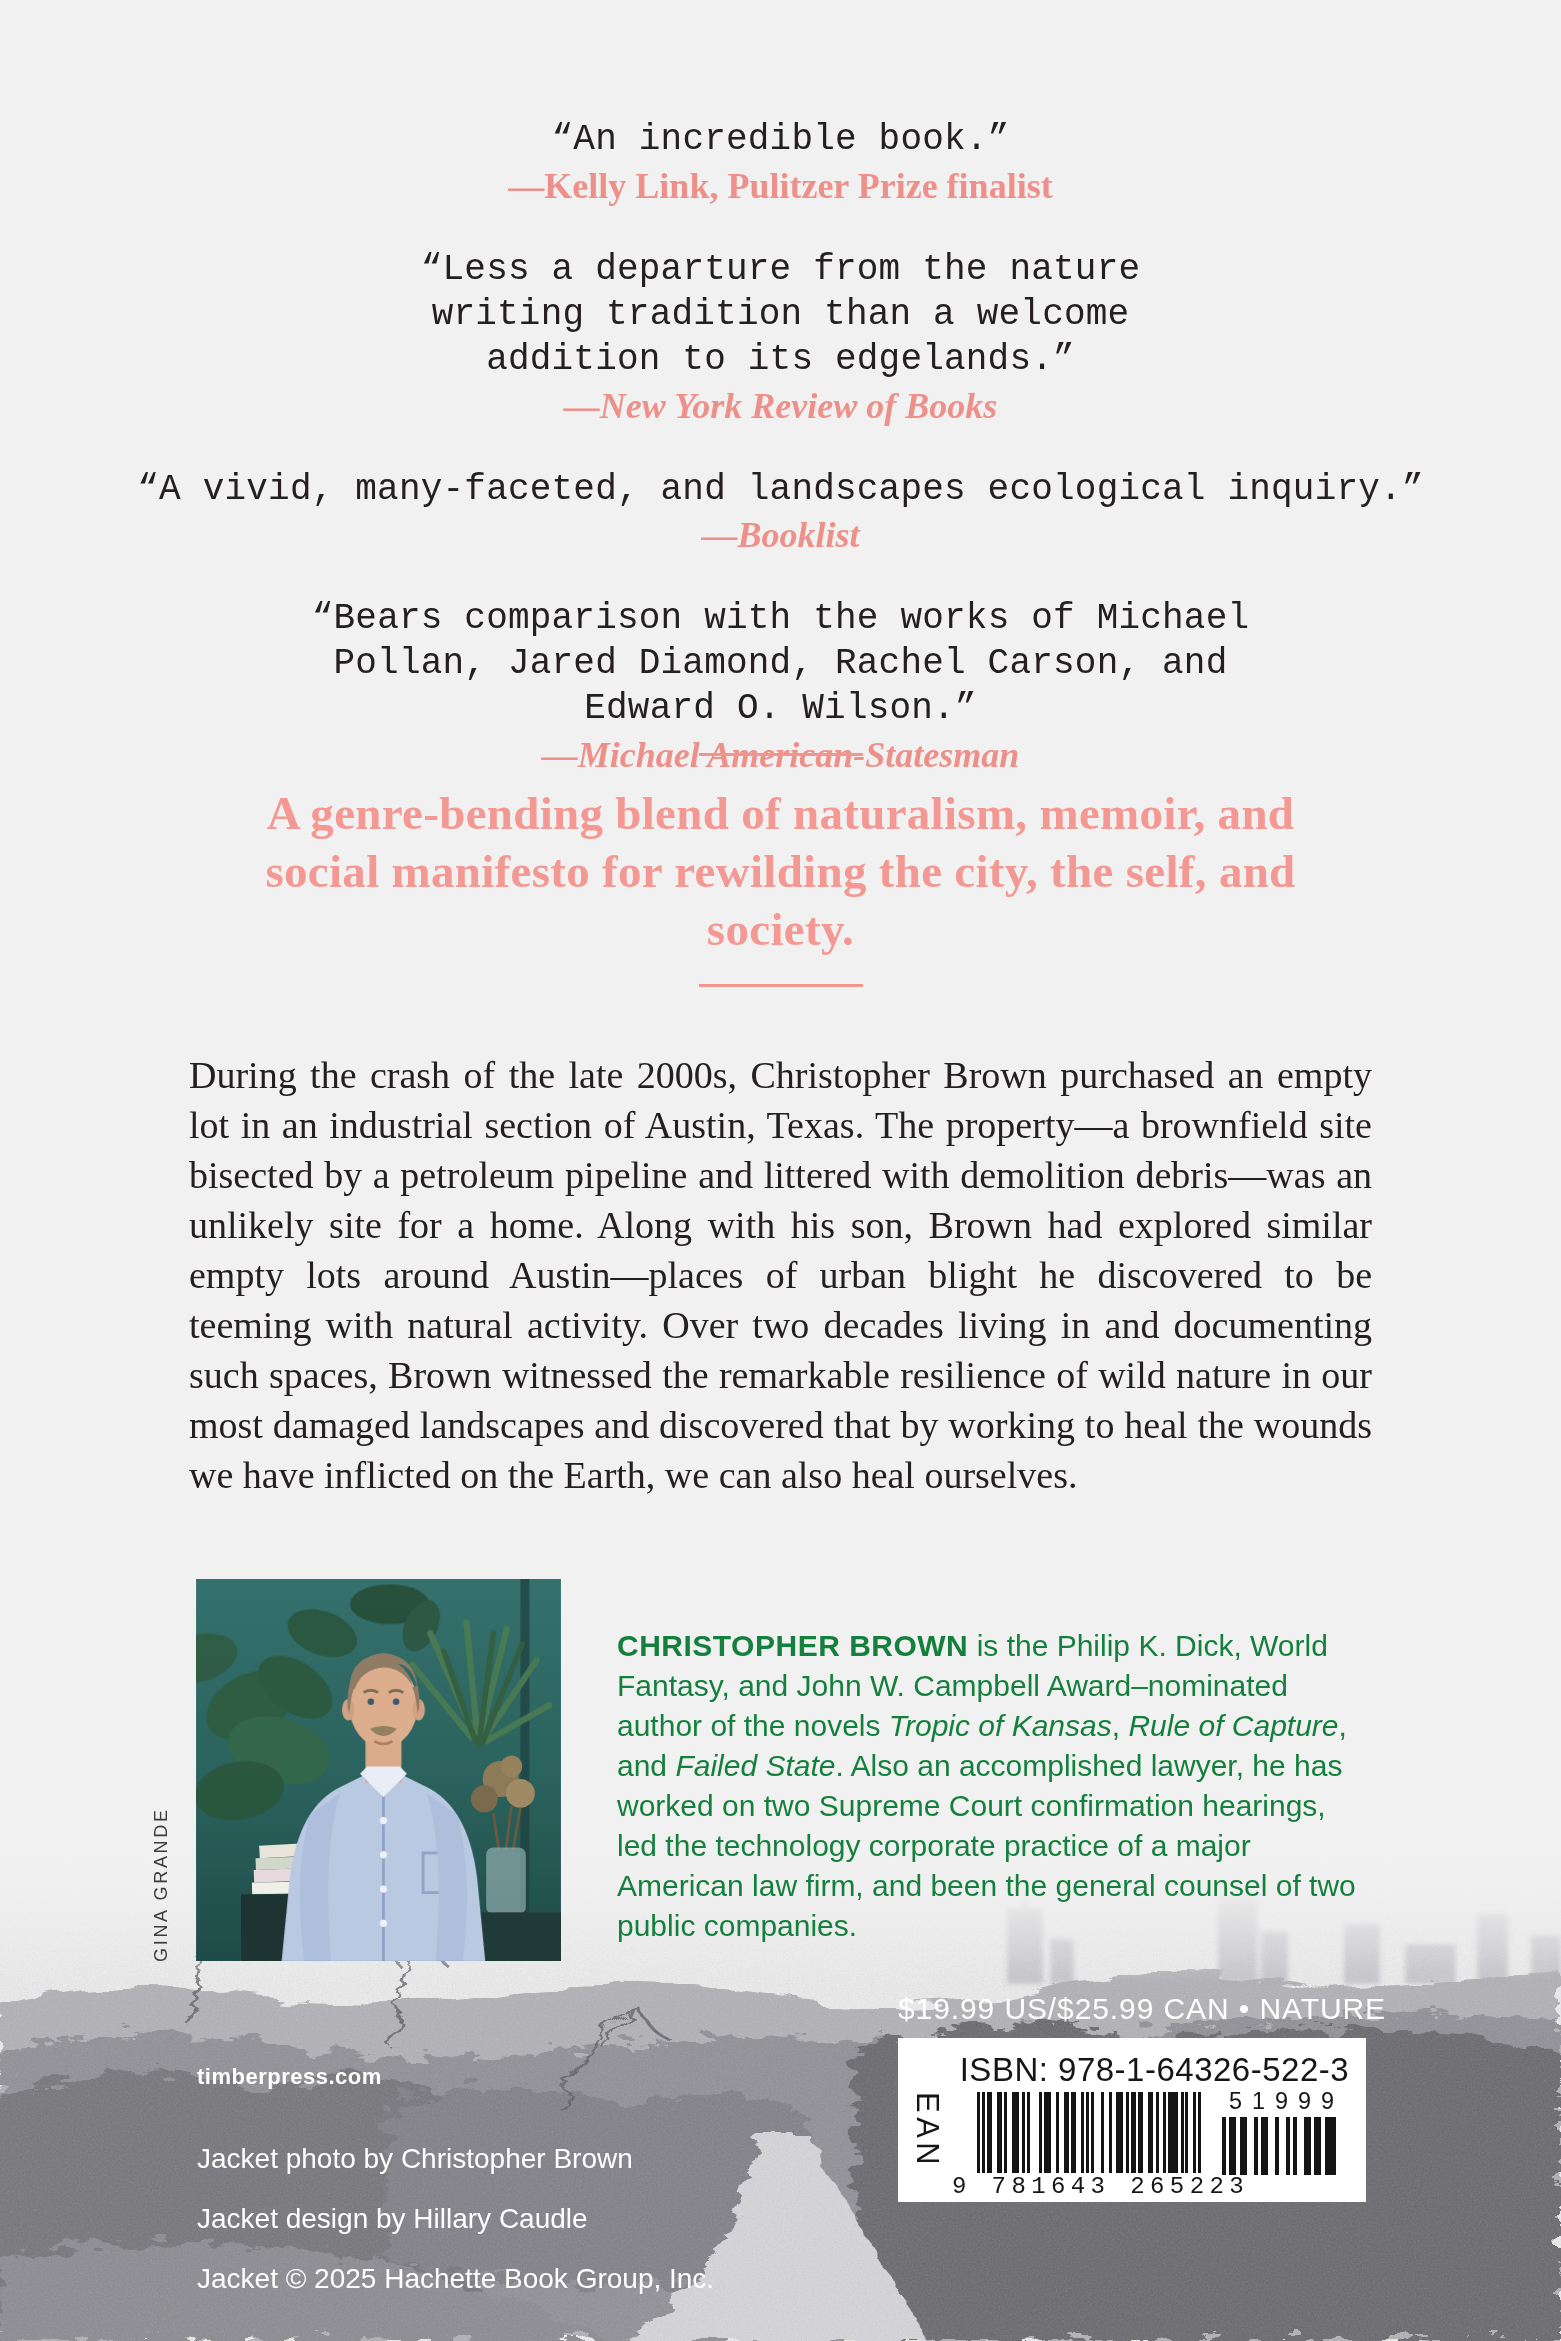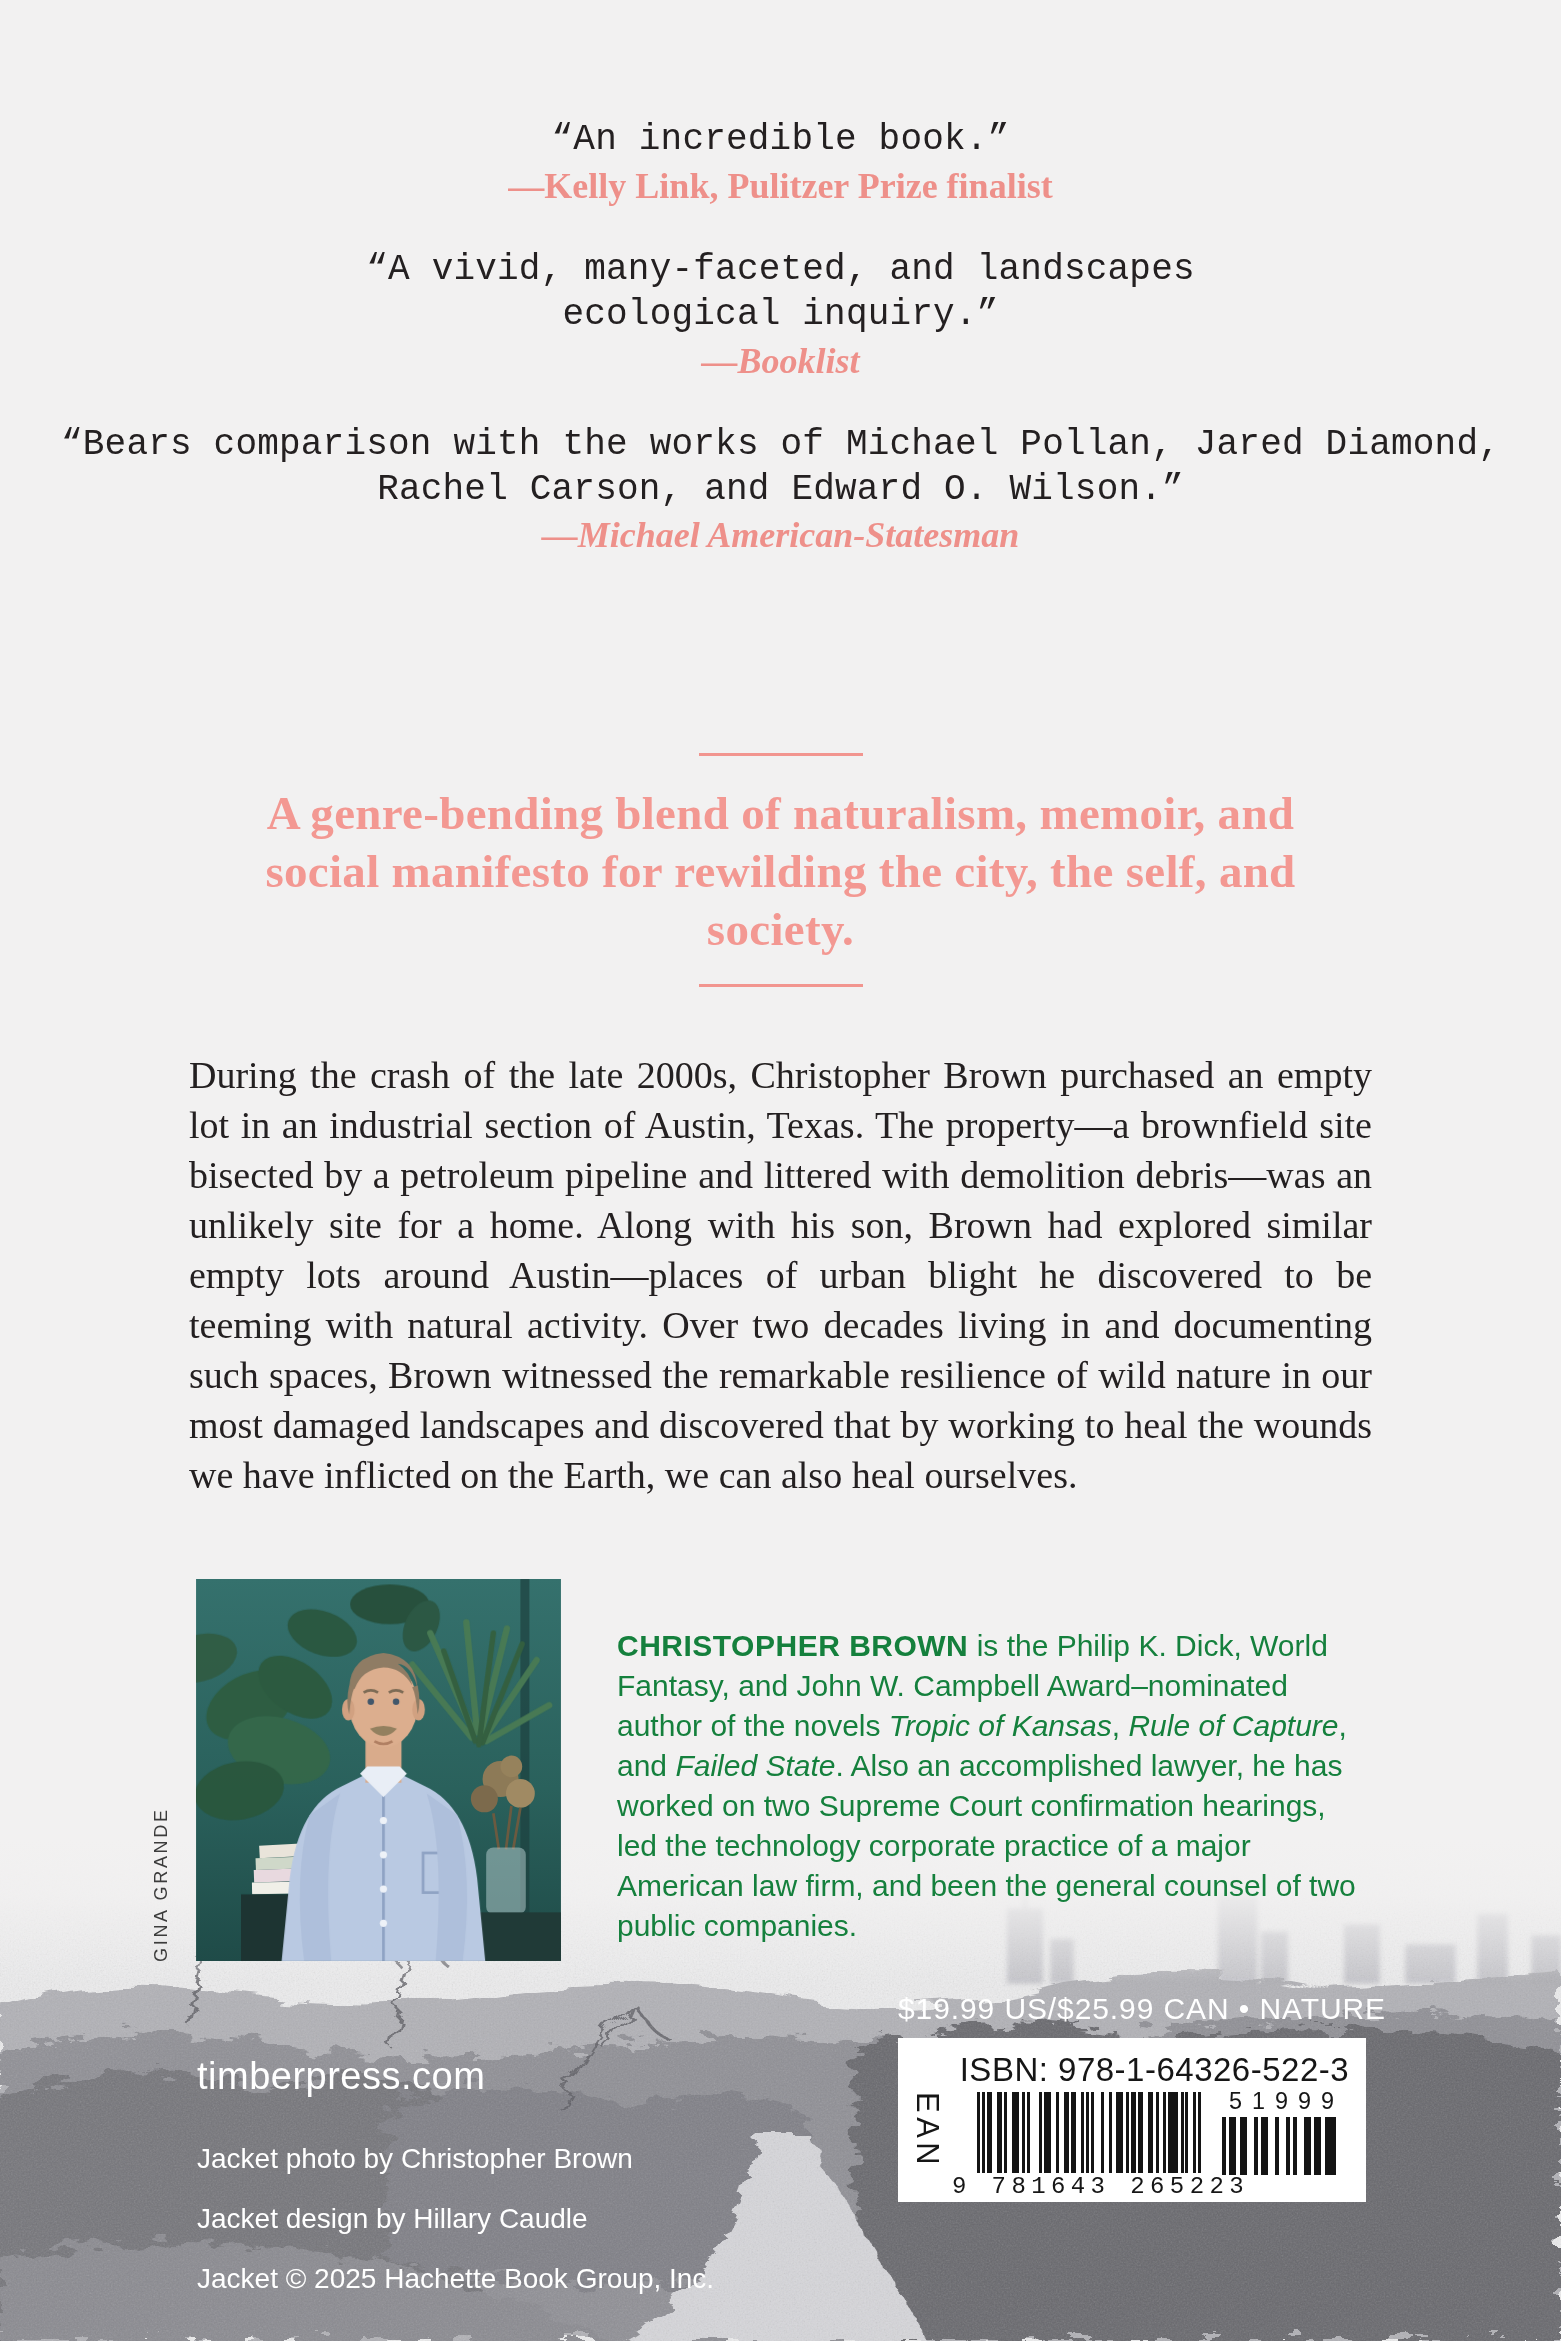--- a/index.html
+++ b/index.html
@@ -38,21 +38,21 @@
   .author-bio{position:absolute; left:617px; top:1596px; width:748px; z-index:3;
     font-family:Liberation Sans, sans-serif; font-size:30px; line-height:40px; color:#15803d;}
   .author-bio .bold{font-weight:700; letter-spacing:0.5px;}
   .author-bio .italic{font-style:italic;}
   
   .landscape{position:absolute; left:0; top:1838px; width:1561px; height:504px; z-index:1; display:block;}
   .landscape-fade{position:absolute; left:0; top:1838px; width:1561px; height:144px; z-index:2;
     background:linear-gradient(180deg, #f2f1f1 0%, rgba(242,241,241,.85) 40%, rgba(242,241,241,0) 100%);}
   
   .footer-left{position:absolute; left:197px; top:2056px; z-index:4; color:#ffffff; font-family:"Liberation Sans", sans-serif;}
-  .website{font-weight:400; font-size:38px; line-height:41px; letter-spacing:0.5px;}
+  .website{font-weight:700; font-size:22px; line-height:41px; letter-spacing:0.5px;}
   .credits{margin-top:32px;}
   .credit{font-size:28px; line-height:60px; font-weight:400; white-space:nowrap;}
   .price-category{position:absolute; left:898px; top:1992px; width:468px; z-index:4; text-align:center;
     color:#ffffff; font-family:"Liberation Sans", sans-serif; font-size:30px; letter-spacing:0.9px; white-space:nowrap;}
   
   .barcode-panel{position:absolute; left:898px; top:2038px; width:468px; height:164px; background:#ffffff; z-index:4;
     font-family:"Liberation Sans", sans-serif; color:#161616;}
   .isbn-label{position:absolute; top:12.6px; left:52px; right:7.2px; text-align:center; font-size:33px; letter-spacing:0.5px;}
   .ean-label{position:absolute; left:10.8px; top:54px; writing-mode:vertical-rl; font-size:31px; letter-spacing:4.5px;}
   .barcode-main{position:absolute; left:79px; top:54px; width:223px; height:81px;}
@@ -63,20 +63,24 @@
 </style>
 </head>
 <body>
 
 <div class="cover">
 
   <div class="quotes-section">
       <div class="quote-block">
         <div class="quote-text">“An incredible book.”</div>
         <div class="quote-attr">—Kelly Link, Pulitzer Prize finalist</div>
+      </div>
+      <div class="quote-block">
+        <div class="quote-text">“Less a departure from the nature writing tradition than a welcome addition to its edgelands.”</div>
+        <div class="quote-attr italic">—New York Review of Books</div>
       </div>
       <div class="quote-block">
         <div class="quote-text">“A vivid, many-faceted, and landscapes ecological inquiry.”</div>
         <div class="quote-attr italic">—Booklist</div>
       </div>
       <div class="quote-block">
         <div class="quote-text">“Bears comparison with the works of Michael Pollan, Jared Diamond, Rachel Carson, and Edward O. Wilson.”</div>
         <div class="quote-attr italic">—Michael American-Statesman</div>
       </div>
     </div>

